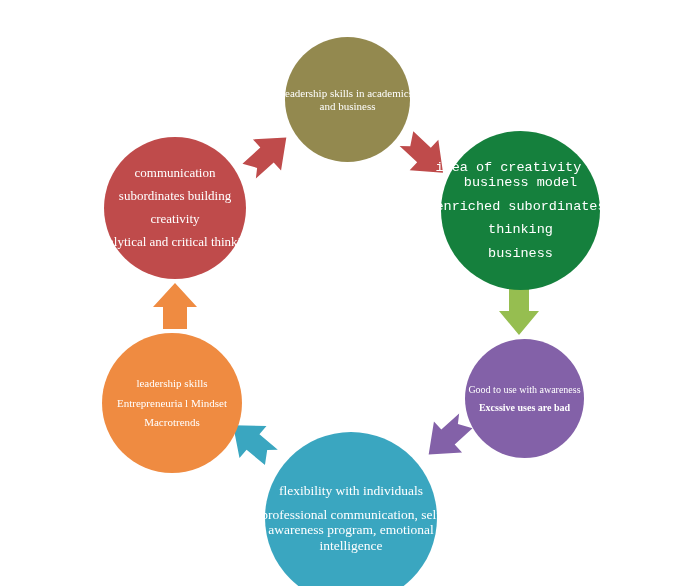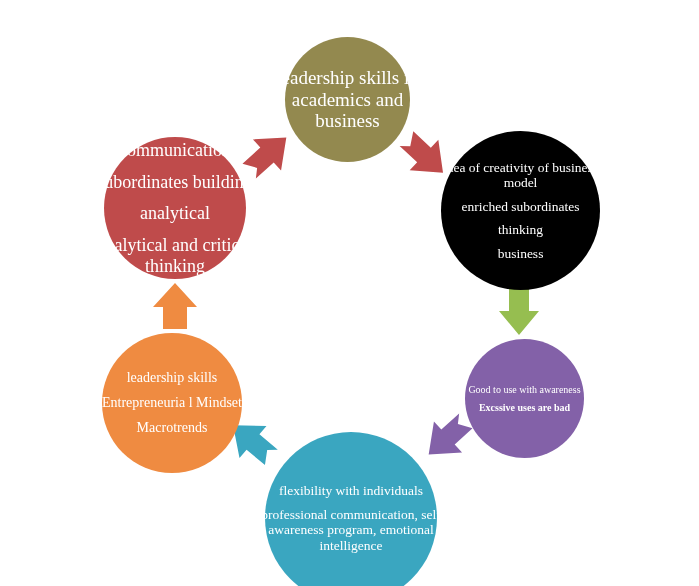--- a/index.html
+++ b/index.html
@@ -38,21 +38,21 @@
     white-space: normal;
   }
   .node .line.bold { font-weight: bold; }
   .node .line + .line { margin-top: 0.62em; }
 
   
   #node-top {
     left: 285px; top: 37px;
     width: 125px; height: 125px;
     background: #93894f;
-    font-size: 19px;
+    font-size: 11px;
   }
   #node-right {
     left: 441px; top: 131px;
     width: 159px; height: 159px;
     background: #96be50;
     font-size: 13.5px;
   }
   #node-bottom-right {
     left: 465px; top: 339px;
     width: 119px; height: 119px;
@@ -62,27 +62,27 @@
   #node-bottom {
     left: 265px; top: 432px;
     width: 172px; height: 172px;
     background: #3aa6c0;
     font-size: 13.5px;
   }
   #node-bottom-left {
     left: 102px; top: 333px;
     width: 140px; height: 140px;
     background: #ef8b41;
-    font-size: 14px;
+    font-size: 11px;
   }
   #node-left {
     left: 104px; top: 137px;
     width: 142px; height: 142px;
     background: #bf4b4b;
-    font-size: 18px;
+    font-size: 13px;
   }
 
   .arrow {
     position: absolute;
     z-index: 2;
   }
   .arrow svg { display: block; overflow: visible; }
 </style>
 </head>
 <body>
@@ -132,21 +132,21 @@
   <div class="arrow" id="arrow-bottom-left-to-left" style="left:146px; top:277px;">
     <svg width="58" height="58" viewBox="0 0 58 58">
       <path d="M29 6 L51 30 L41 30 L41 52 L17 52 L17 30 L7 30 Z" fill="#ef8b41"></path>
     </svg>
   </div>
 
   <div class="node" id="node-top" style="background: rgb(147, 137, 79);">
     <span class="line">leadership skills in academics and business</span>
   </div>
 
-  <div class="node" id="node-right" style="background: #000000;">
+  <div class="node" id="node-right" style="background: #15803d; font-family: Liberation Mono, monospace;">
     <span class="line">idea of creativity of business model</span>
     <span class="line">enriched subordinates</span>
     <span class="line">thinking</span>
     <span class="line">business</span>
   </div>
 
   <div class="node" id="node-bottom-right" style="background: rgb(131, 97, 168);">
     <span class="line">Good to use with awareness</span>
     <span class="line bold">Excssive uses are bad</span>
   </div>
@@ -158,17 +158,17 @@
 
   <div class="node" id="node-bottom-left" style="background: rgb(239, 139, 65);">
     <span class="line">leadership skills</span>
     <span class="line">Entrepreneuria l Mindset</span>
     <span class="line">Macrotrends</span>
   </div>
 
   <div class="node" id="node-left" style="background: rgb(191, 75, 75);">
     <span class="line">communication</span>
     <span class="line">subordinates building</span>
-    <span class="line">analytical</span>
+    <span class="line">creativity</span>
     <span class="line">analytical and critical thinking</span>
   </div>
 
 </div>
 
 </body></html>

